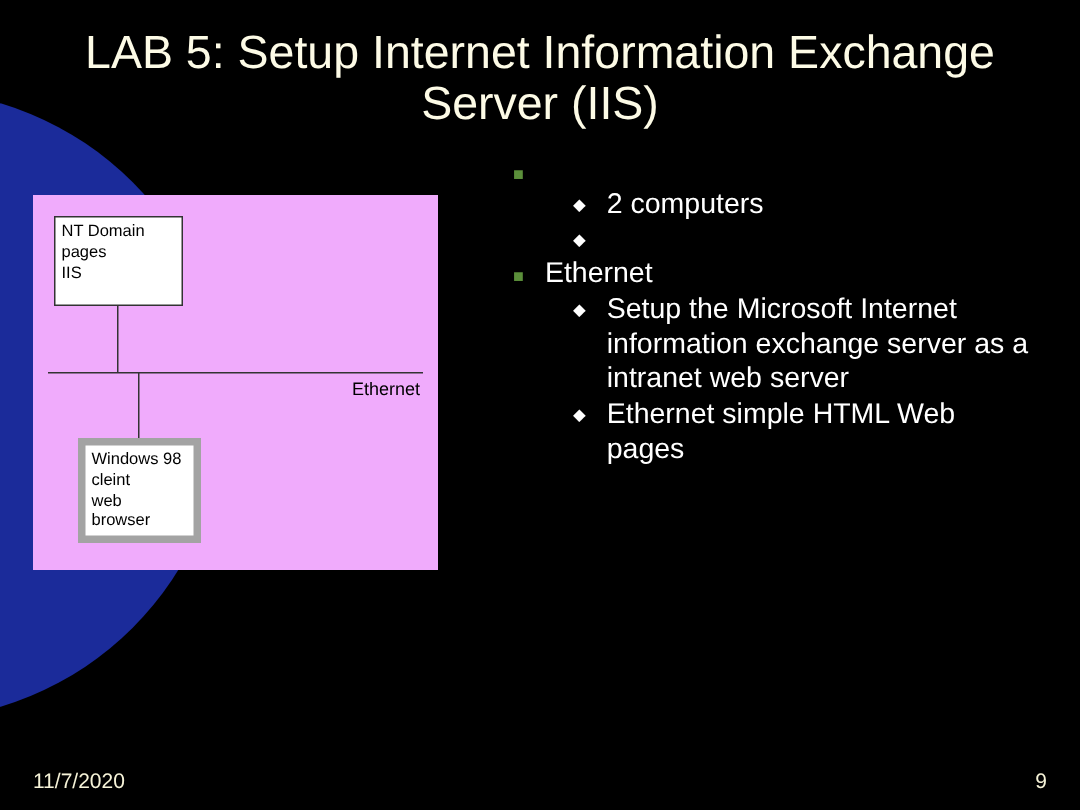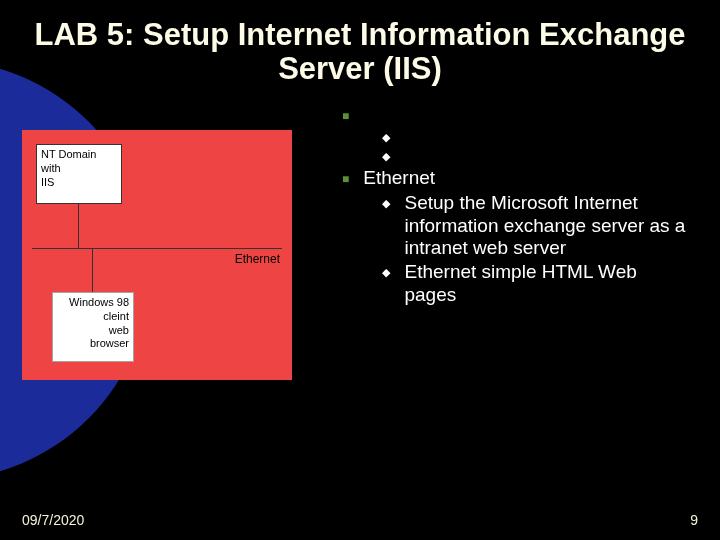--- a/index.html
+++ b/index.html
@@ -21,34 +21,34 @@
     background: #1b2b9a;
   }
   .slide {
     position: absolute;
     inset: 0;
     padding: 18px 22px 18px 22px;
     color: #fff;
   }
   .title {
     color: #fdfbe6;
-    font-weight: bold;
+    font-weight: normal;
     font-size: 31px;
     text-align: center;
     line-height: 1.1;
     margin-bottom: 14px;
     font-family: Arial, sans-serif;
   }
   .content {
     display: flex;
     gap: 18px;
     margin-top: 8px;
   }
   .diagram {
-    background: #ef4444;
+    background: #f0abfc;
     width: 270px;
     height: 250px;
     margin-top: 30px;
     position: relative;
     color: #000;
     font-size: 11px;
   }
   .box1 {
     position: absolute;
     left: 14px; top: 14px;
@@ -79,25 +79,24 @@
   .ethlabel {
     position: absolute;
     right: 12px;
     top: 122px;
     font-size: 12px;
   }
   .box2 {
     position: absolute;
     left: 30px; top: 162px;
     width: 82px; height: 70px;
-    border: 1px solid #a3a3a3;
+    border: 5px solid #a3a3a3;
     padding: 3px 4px;
     line-height: 1.25;
     background: #fff;
-    text-align: right;
   }
   .bullets {
     flex: 1;
     font-size: 19px;
     padding-top: 0;
     padding-right: 6px;
     line-height: 1.2;
   }
   .lvl1 {
     display: flex;
@@ -138,41 +137,42 @@
 <div class="circle"></div>
 
 <div class="slide">
   <h1 class="title">LAB 5: Setup Internet Information Exchange Server (IIS)</h1>
 
   <div class="content">
 
     <div class="diagram">
       <div class="box1">
         <div>NT Domain</div>
-        <div>with</div>
+        <div>pages</div>
         <div>IIS</div>
       </div>
       <div class="drop1"></div>
       <div class="busline"></div>
       <div class="ethlabel">Ethernet</div>
       <div class="drop2"></div>
       <div class="box2">
         <div>Windows 98</div>
         <div>cleint</div>
         <div>web</div>
         <div>browser</div>
       </div>
     </div>
 
     <div class="bullets">
       <div class="lvl1">
         <span class="marker">■</span>
       </div>
       <div class="lvl2">
         <span class="marker">◆</span>
+        <span>2 computers</span>
       </div>
       <div class="lvl2">
         <span class="marker">◆</span>
       </div>
 
       <div class="lvl1">
         <span class="marker">■</span>
         <span>Ethernet</span>
       </div>
       <div class="lvl2">
@@ -180,16 +180,16 @@
         <span>Setup the Microsoft Internet information exchange server as a intranet web server</span>
       </div>
       <div class="lvl2">
         <span class="marker">◆</span>
         <span>Ethernet simple HTML Web pages</span>
       </div>
     </div>
   </div>
 
   <div class="footer">
-    <span>09/7/2020</span>
+    <span>11/7/2020</span>
     <span>9</span>
   </div>
 </div>
 
 </body></html>

